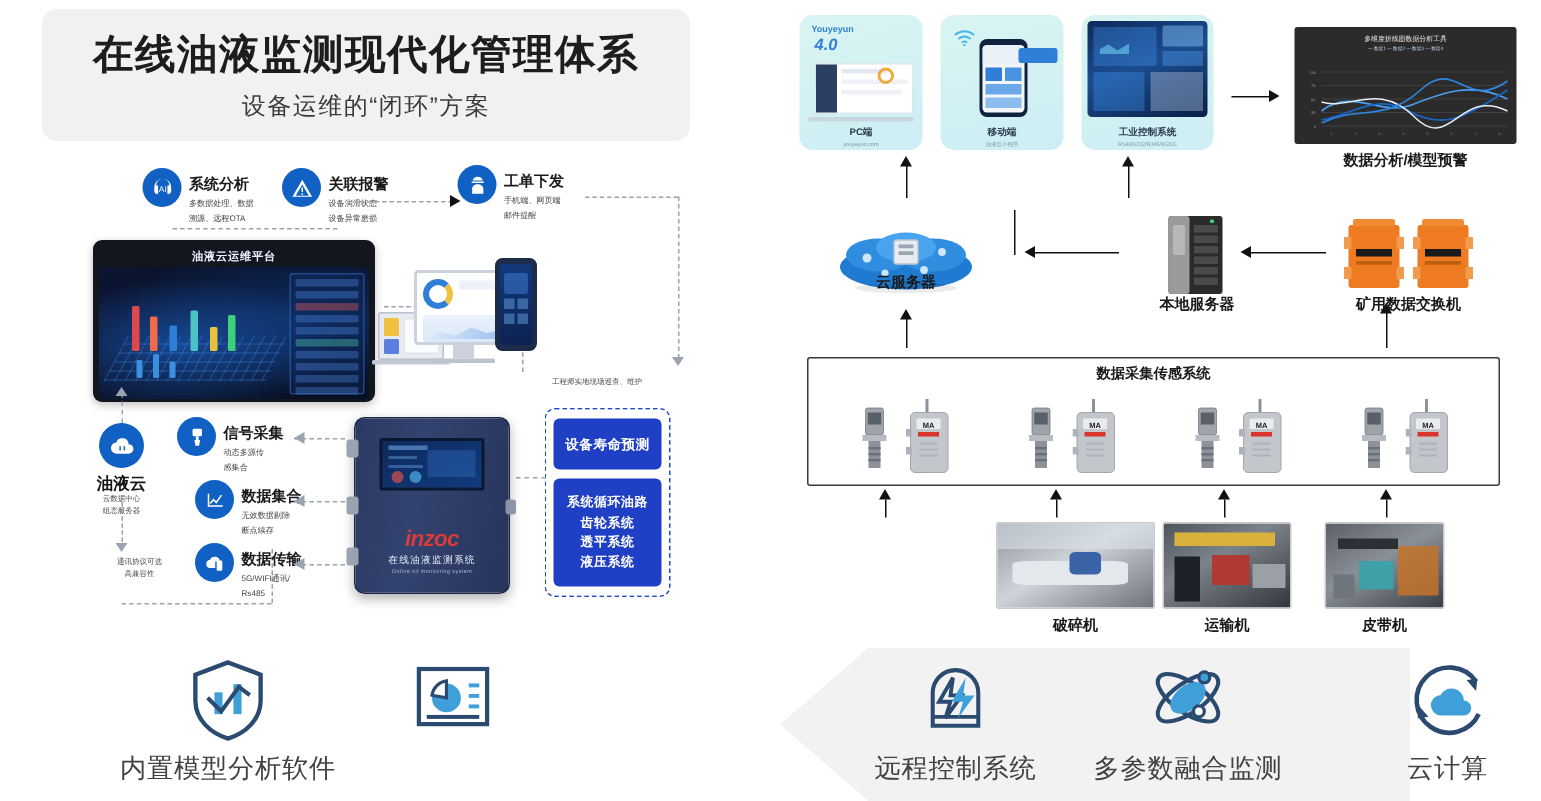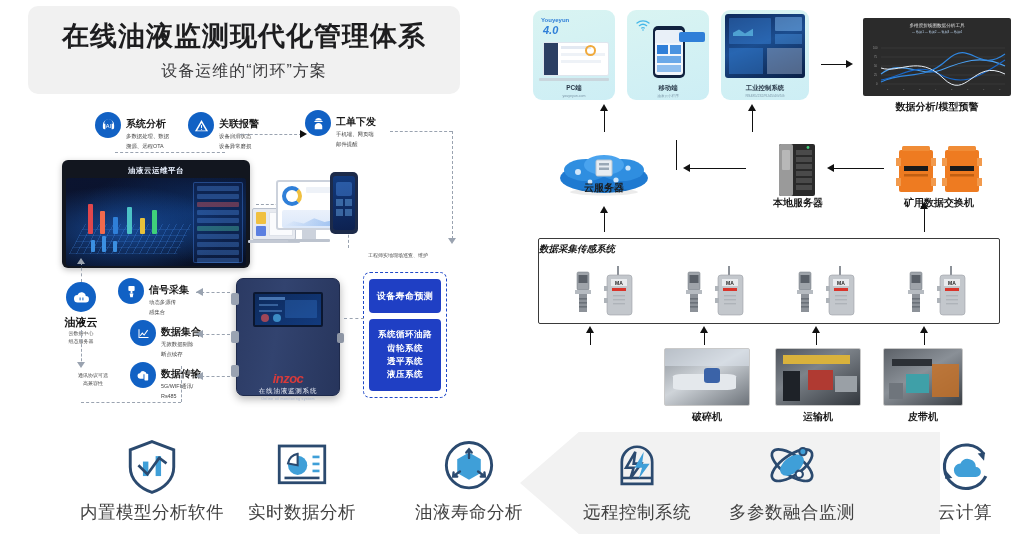--- a/index.html
+++ b/index.html
@@ -68,21 +68,21 @@
     background:linear-gradient(100deg,#2b3a63 0%,#32436f 40%,#27355c 100%);
     border-radius:7px; box-shadow:0 3px 8px rgba(0,0,0,.3);
     border:1px solid #1e2a4c;
   }
   .dev-screen {
     position:absolute; left:16%; top:11%; width:68%; height:30%;
     background:linear-gradient(150deg,#0d2a5c,#123a7d);
     border:2px solid #0b1730; border-radius:2px; overflow:hidden;
   }
   .dev-brand { position:absolute; left:0; right:0; top:62%; text-align:center; }
-  .dev-logo { font-size:13px; font-weight:bold; color:#d93a3a; letter-spacing:-.5px; font-style:italic;margin-top:20px;}
+  .dev-logo { font-size:15px; font-weight:bold; color:#d93a3a; letter-spacing:-.5px; font-style:italic;}
   .dev-cn { font-size:6.5px; color:#e8ecf6; letter-spacing:.8px; margin-top:1px;}
   .dev-en { font-size:3.6px; color:#aab6cf; letter-spacing:.3px; margin-top:1px;}
 
   
   .bluebox {
     left:363px; top:272px; width:84px; height:126px;
     border:1.6px dashed #1f48c8; border-radius:7px; padding:6px 5px;
     display:flex; flex-direction:column; gap:6px;
   }
   .bb-card {
@@ -107,21 +107,21 @@
   
   .card-soft {
     background:linear-gradient(165deg,#d9f4f2 0%,#cdeef5 100%);
     border-radius:9px;
   }
   .arch-cap { font-size:6.4px; color:#2a3a4a; text-align:center; font-weight:bold; }
   .arch-sub { font-size:3.6px; color:#7c97a8; text-align:center; margin-top:1px;}
   .node-label { font-size:10px; color:#1a1a1a; font-weight:bold; text-align:center; white-space:nowrap;}
   .photo { border:1px solid #c9c9c9; background:#8a8a8a; }
   .sensorbox { border:1.4px solid #3a3a3a; border-radius:2px; background:#fff; }
-  .sensorbox-title { font-size:9.5px; font-weight:bold; color:#1a1a1a; padding-top:4px;font-style:italic;}
+  .sensorbox-title { font-size:9.5px; font-weight:bold; color:#1a1a1a; text-align:center; padding-top:4px;}
 
   .vline { background:#111; width:1.4px; }
   .hline { background:#111; height:1.4px; }
   .arrow-up, .arrow-left, .arrow-right {
     width:0; height:0; position:absolute;
   }
   .arrow-up { border-left:4.5px solid transparent; border-right:4.5px solid transparent; border-bottom:7px solid #111; }
   .arrow-left { border-top:4.5px solid transparent; border-bottom:4.5px solid transparent; border-right:7px solid #111; }
   .arrow-right{ border-top:4.5px solid transparent; border-bottom:4.5px solid transparent; border-left:7px solid #111; }
 
@@ -650,21 +650,21 @@
   <div class="abs arrow-up" style="left:586px; top:326px;"></div>
   <div class="abs vline" style="left:590px; top:333px; height:12px;"></div>
   <div class="abs arrow-up" style="left:700px; top:326px;"></div>
   <div class="abs vline" style="left:704px; top:333px; height:12px;"></div>
   <div class="abs arrow-up" style="left:812px; top:326px;"></div>
   <div class="abs vline" style="left:816px; top:333px; height:12px;"></div>
   <div class="abs arrow-up" style="left:920px; top:326px;"></div>
   <div class="abs vline" style="left:924px; top:333px; height:12px;"></div>
 
 
-  <div class="abs" style="left:664px; top:348px; width:86px;">
+  <div class="abs" style="left:664px; top:348px; width:106px;">
     <div class="photo" style="height:58px;border-radius:2px;background:linear-gradient(150deg,#8e949b,#cfd4d9 45%,#6d737a);position:relative;overflow:hidden;">
       <div class="abs" style="left:10%;top:44%;width:74%;height:30%;background:#e4e8ec;border-radius:14%;"></div>
       <div class="abs" style="left:46%;top:34%;width:20%;height:26%;background:#3b63a8;border-radius:20%;"></div>
       <div class="abs" style="left:0;top:0;width:100%;height:30%;background:rgba(220,228,236,.55);"></div>
     </div>
     <div class="node-label" style="margin-top:4px;">破碎机</div>
   </div>
 
   <div class="abs" style="left:775px; top:348px; width:86px;">
     <div class="photo" style="height:58px;border-radius:2px;background:linear-gradient(150deg,#4e545c,#7d838a 40%,#32373d);position:relative;overflow:hidden;">
@@ -709,37 +709,22 @@
           <circle cx="27" cy="30" r="11" fill="#3f9fd8"></circle>
           <path d="M27 30 V17 A13 13 0 0 0 16 28 Z" fill="#fff" stroke="#2b4a6f" stroke-width="2.4"></path>
           <g fill="#3f9fd8">
               <rect x="44" y="19" width="8" height="3"></rect>
               <rect x="44" y="27" width="8" height="3"></rect>
               <rect x="44" y="35" width="8" height="3"></rect>
             </g>
           <rect x="12" y="43" width="40" height="3" fill="#2b4a6f"></rect>
         </svg>
       </div>
-      <div class="flabel">实时数据分析</div>
-    </div>
-
-    <div class="feat" style="left:382px; top:4px;">
-      <div class="ficon">
-        <svg viewBox="0 0 64 64" style="width:58px;height:58px;">
-          <circle cx="32" cy="30" r="25" fill="none" stroke="#2b4a6f" stroke-width="3.2"></circle>
-          <path d="M32 16 L45 23.5 V38.5 L32 46 L19 38.5 V23.5 Z" fill="#3f9fd8"></path>
-          <g stroke="#2b4a6f" stroke-width="2.6" fill="none" stroke-linecap="round">
-            <path d="M32 22 V13 M29 16 L32 12.5 L35 16"></path>
-            <path d="M42 37 L49 42 M45 42.5 L49.5 42.5 L49 38"></path>
-            <path d="M22 37 L15 42 M19 42.5 L14.5 42.5 L15 38"></path>
-          </g>
-        </svg>
-      </div>
-      <div class="flabel">油液寿命分析</div>
-    </div>
+    </div>
+
 
     <div class="feat" style="left:550px; top:4px;">
       <div class="ficon">
         <svg viewBox="0 0 64 64" style="width:54px;height:54px;">
           <path d="M14 52 V26 A18 18 0 0 1 50 26 V52 Z" fill="none" stroke="#2b4a6f" stroke-width="3.2"></path>
           <line x1="14" y1="45" x2="50" y2="45" stroke="#2b4a6f" stroke-width="3"></line>
           <path d="M30 14 L19 33 H28 L24 46 L37 28 H28 Z" fill="none" stroke="#2b4a6f" stroke-width="3"></path>
           <path d="M40 14 L29 33 H38 L34 46 L47 28 H38 Z" fill="#3f9fd8"></path>
         </svg>
       </div>

